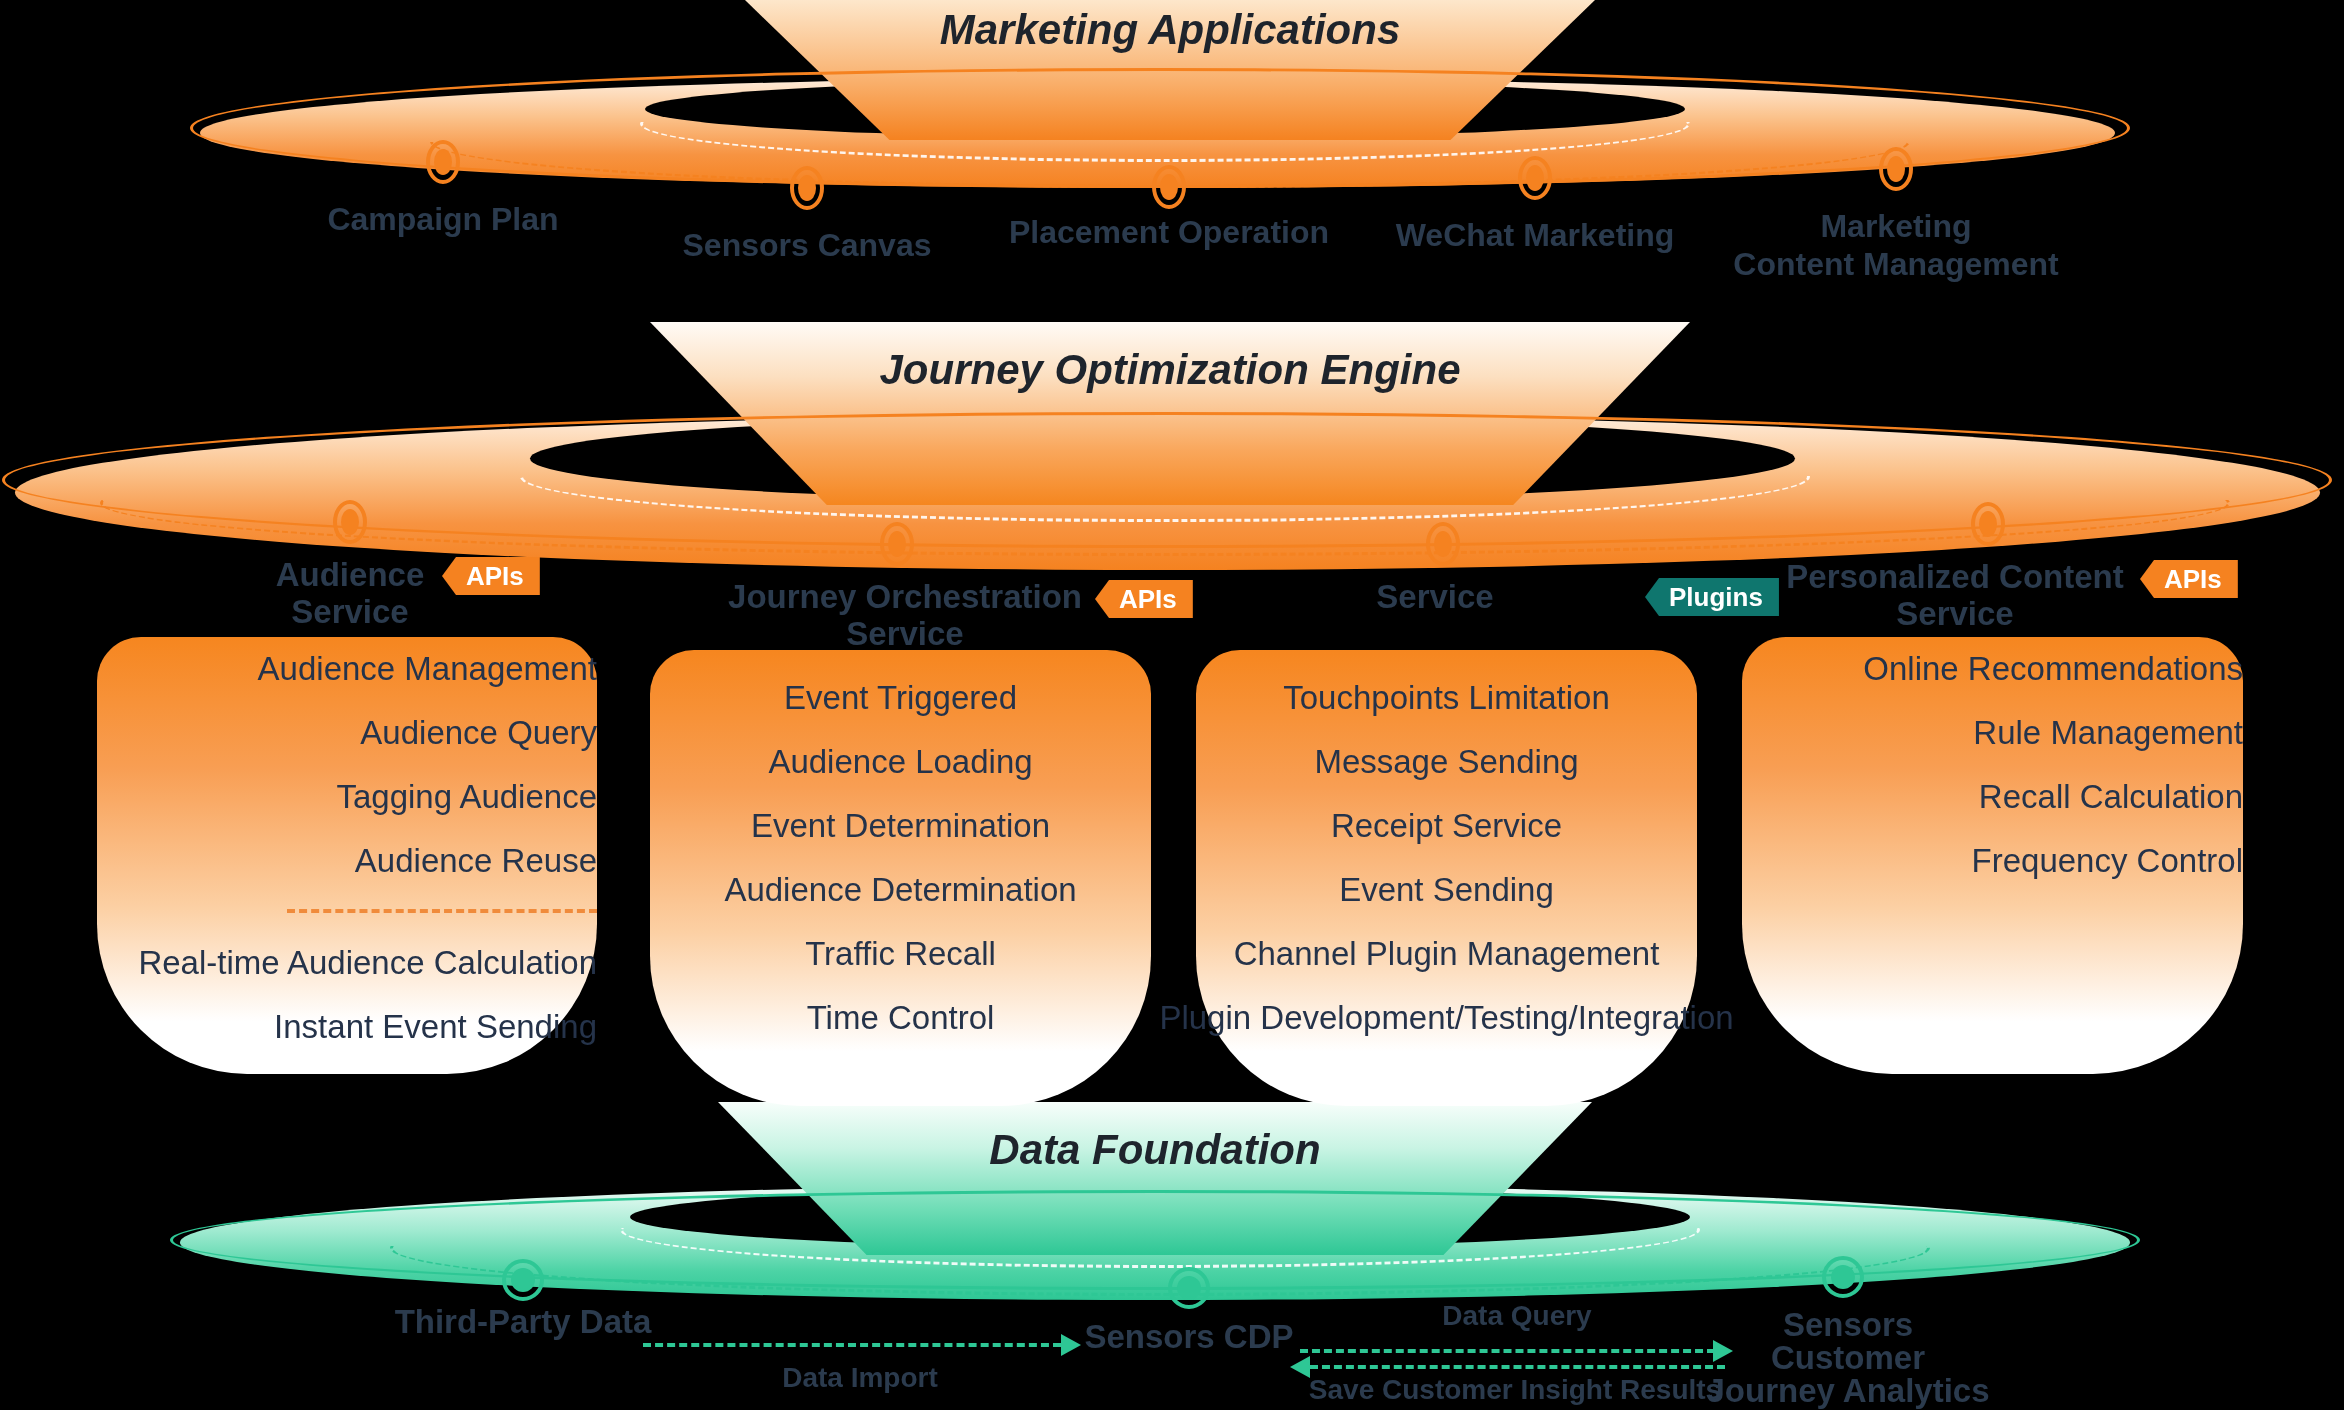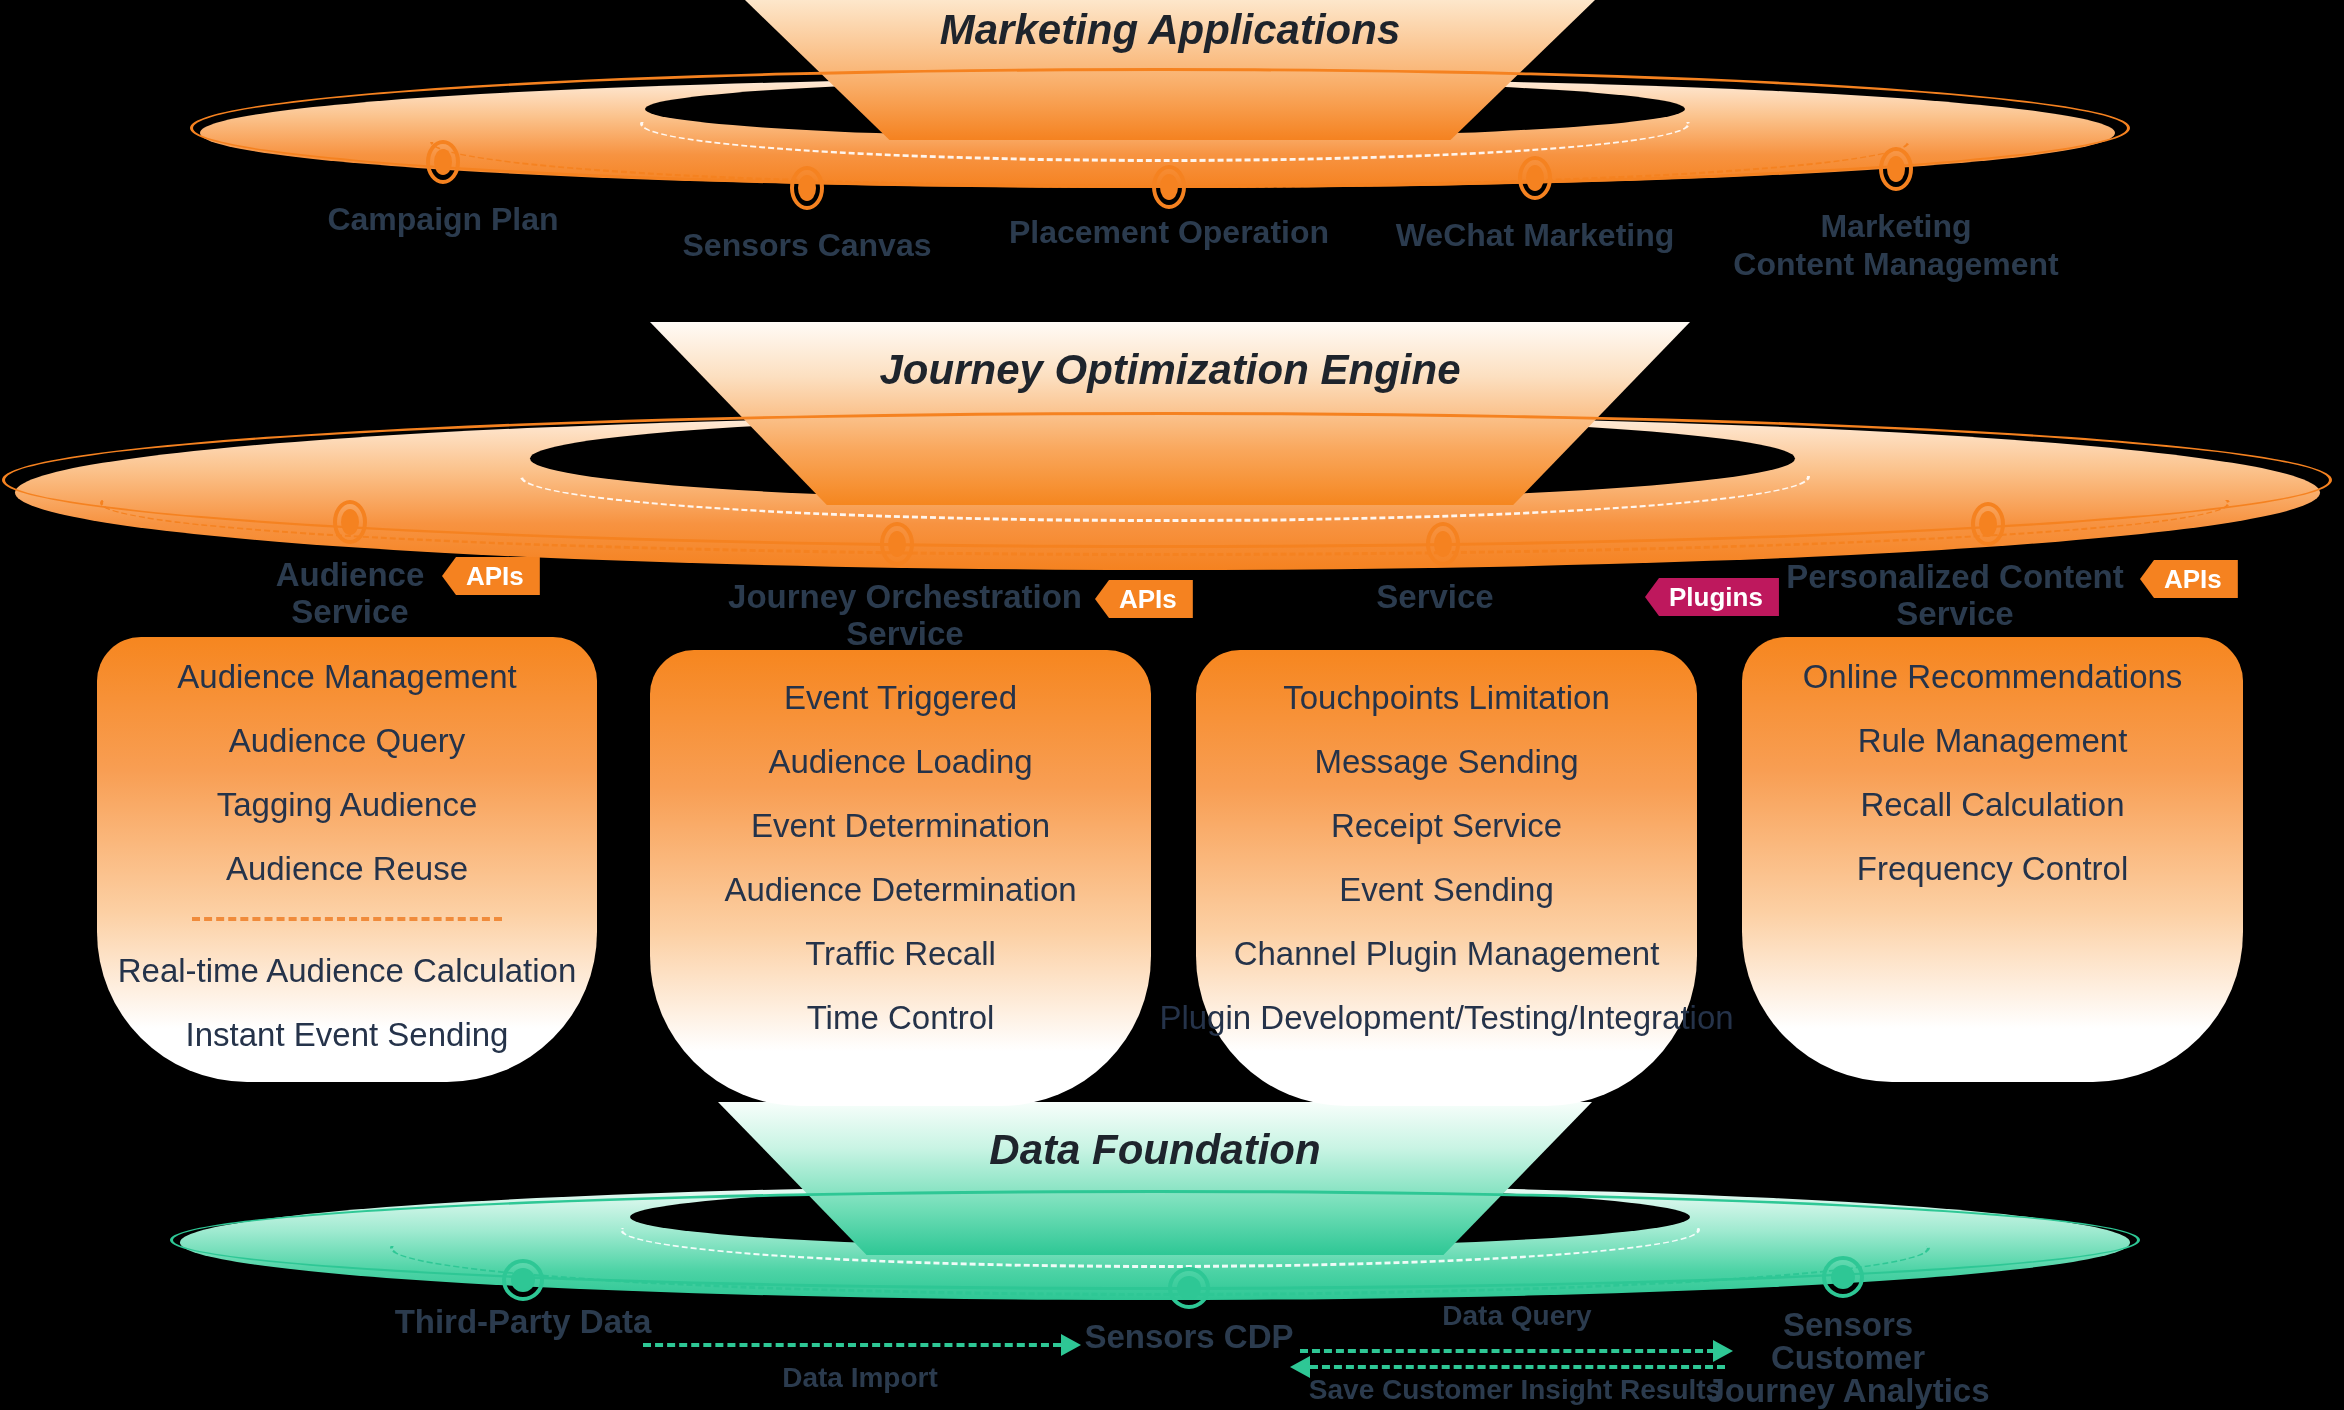--- a/index.html
+++ b/index.html
@@ -38,27 +38,27 @@
   .node-label{position:absolute;z-index:8;text-align:center;color:#2B3B4E;font-weight:600;
               font-size:32px;line-height:38px;white-space:nowrap;}
   .svc-label{font-size:33px;line-height:37px;}
   .node-label span{display:block;}
 
   
   .badge{position:absolute;z-index:9;color:#fff;font-size:26px;font-weight:600;line-height:26px;
          padding:6px 16px 6px 24px;white-space:nowrap;
          clip-path:polygon(14px 0,100% 0,100% 100%,14px 100%,0 50%);}
   .badge-orange{background:#F58220;}
-  .badge-blue{background:#be185d;}
+  .badge-blue{background:#0f766e;}
 
   
   .card{position:absolute;z-index:9;border-radius:44px 44px 150px 150px;
         background:linear-gradient(180deg,#F6861F 0%,#F89E53 30%,#FCD0A4 62%,#FFFFFF 88%);
         display:flex;flex-direction:column;align-items:center;}
-  .card-pad8{padding-top:8px;}
+  .card-pad8{align-items:flex-end;}
   .card-pad16{padding-top:16px;text-align:center;}
   .card-item{height:64px;display:flex;align-items:center;justify-content:center;
              font-size:33px;font-weight:500;color:#25334A;white-space:nowrap;}
   .card-divider{width:310px;border-top:4px dashed #F08B3B;margin:16px 0 18px 0;}
 
   
   .flow-line{position:absolute;z-index:8;border-top:4px dashed #2EC795;}
   .head-right{position:absolute;z-index:8;width:0;height:0;
               border-top:11px solid transparent;border-bottom:11px solid transparent;
               border-left:20px solid #2EC795;}

